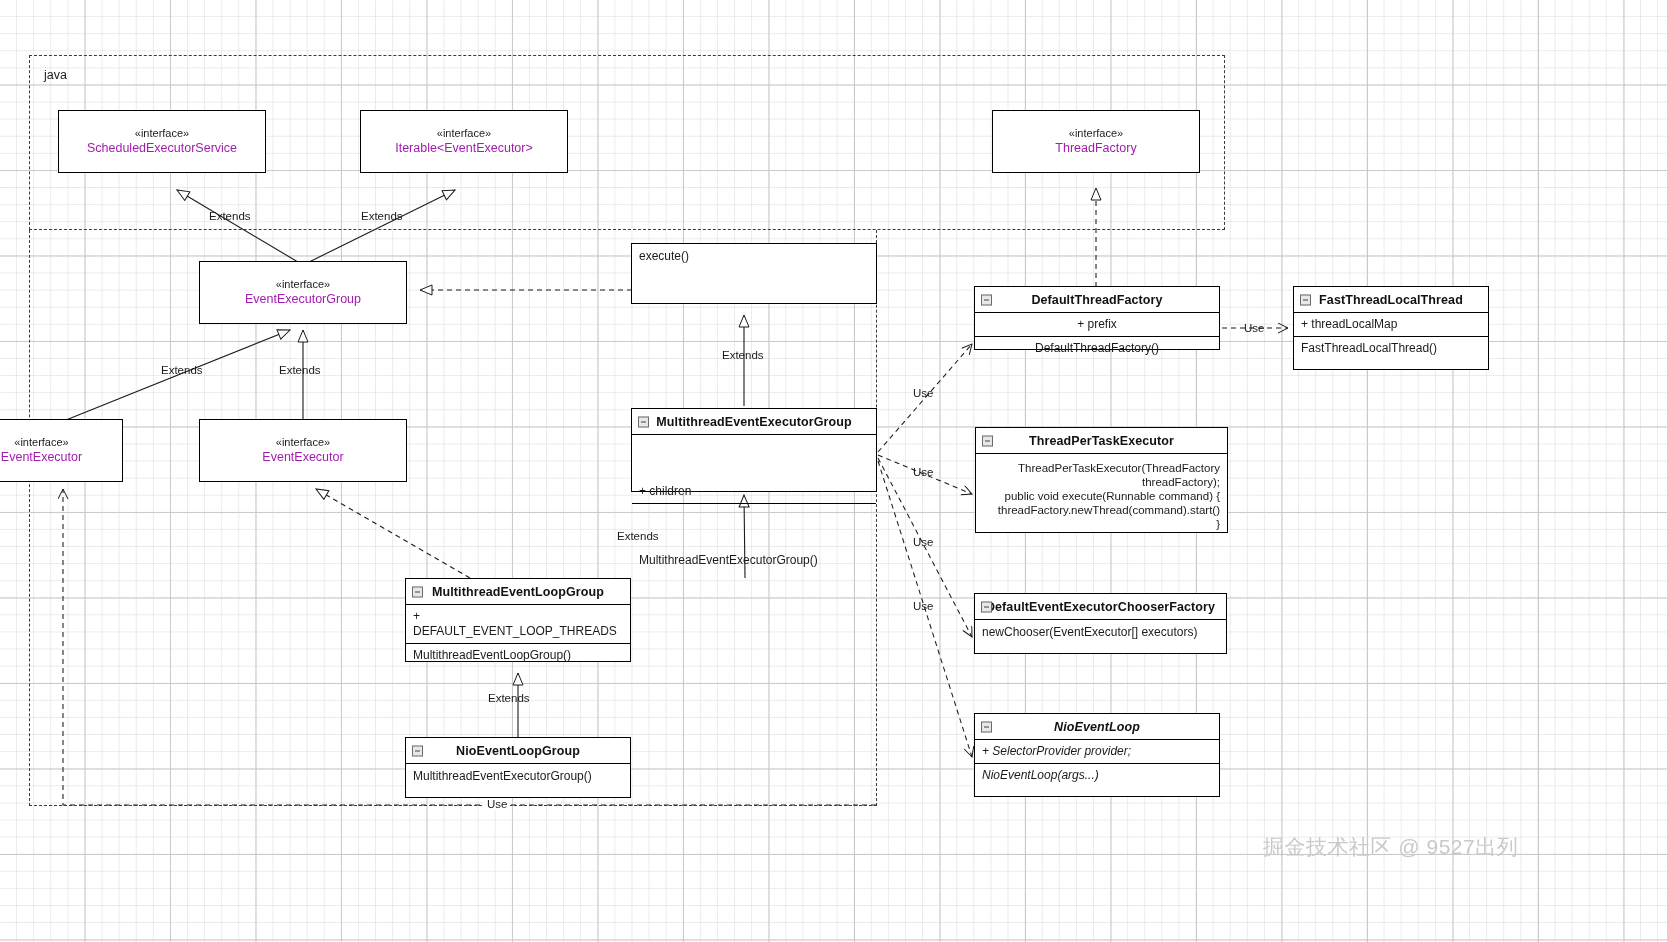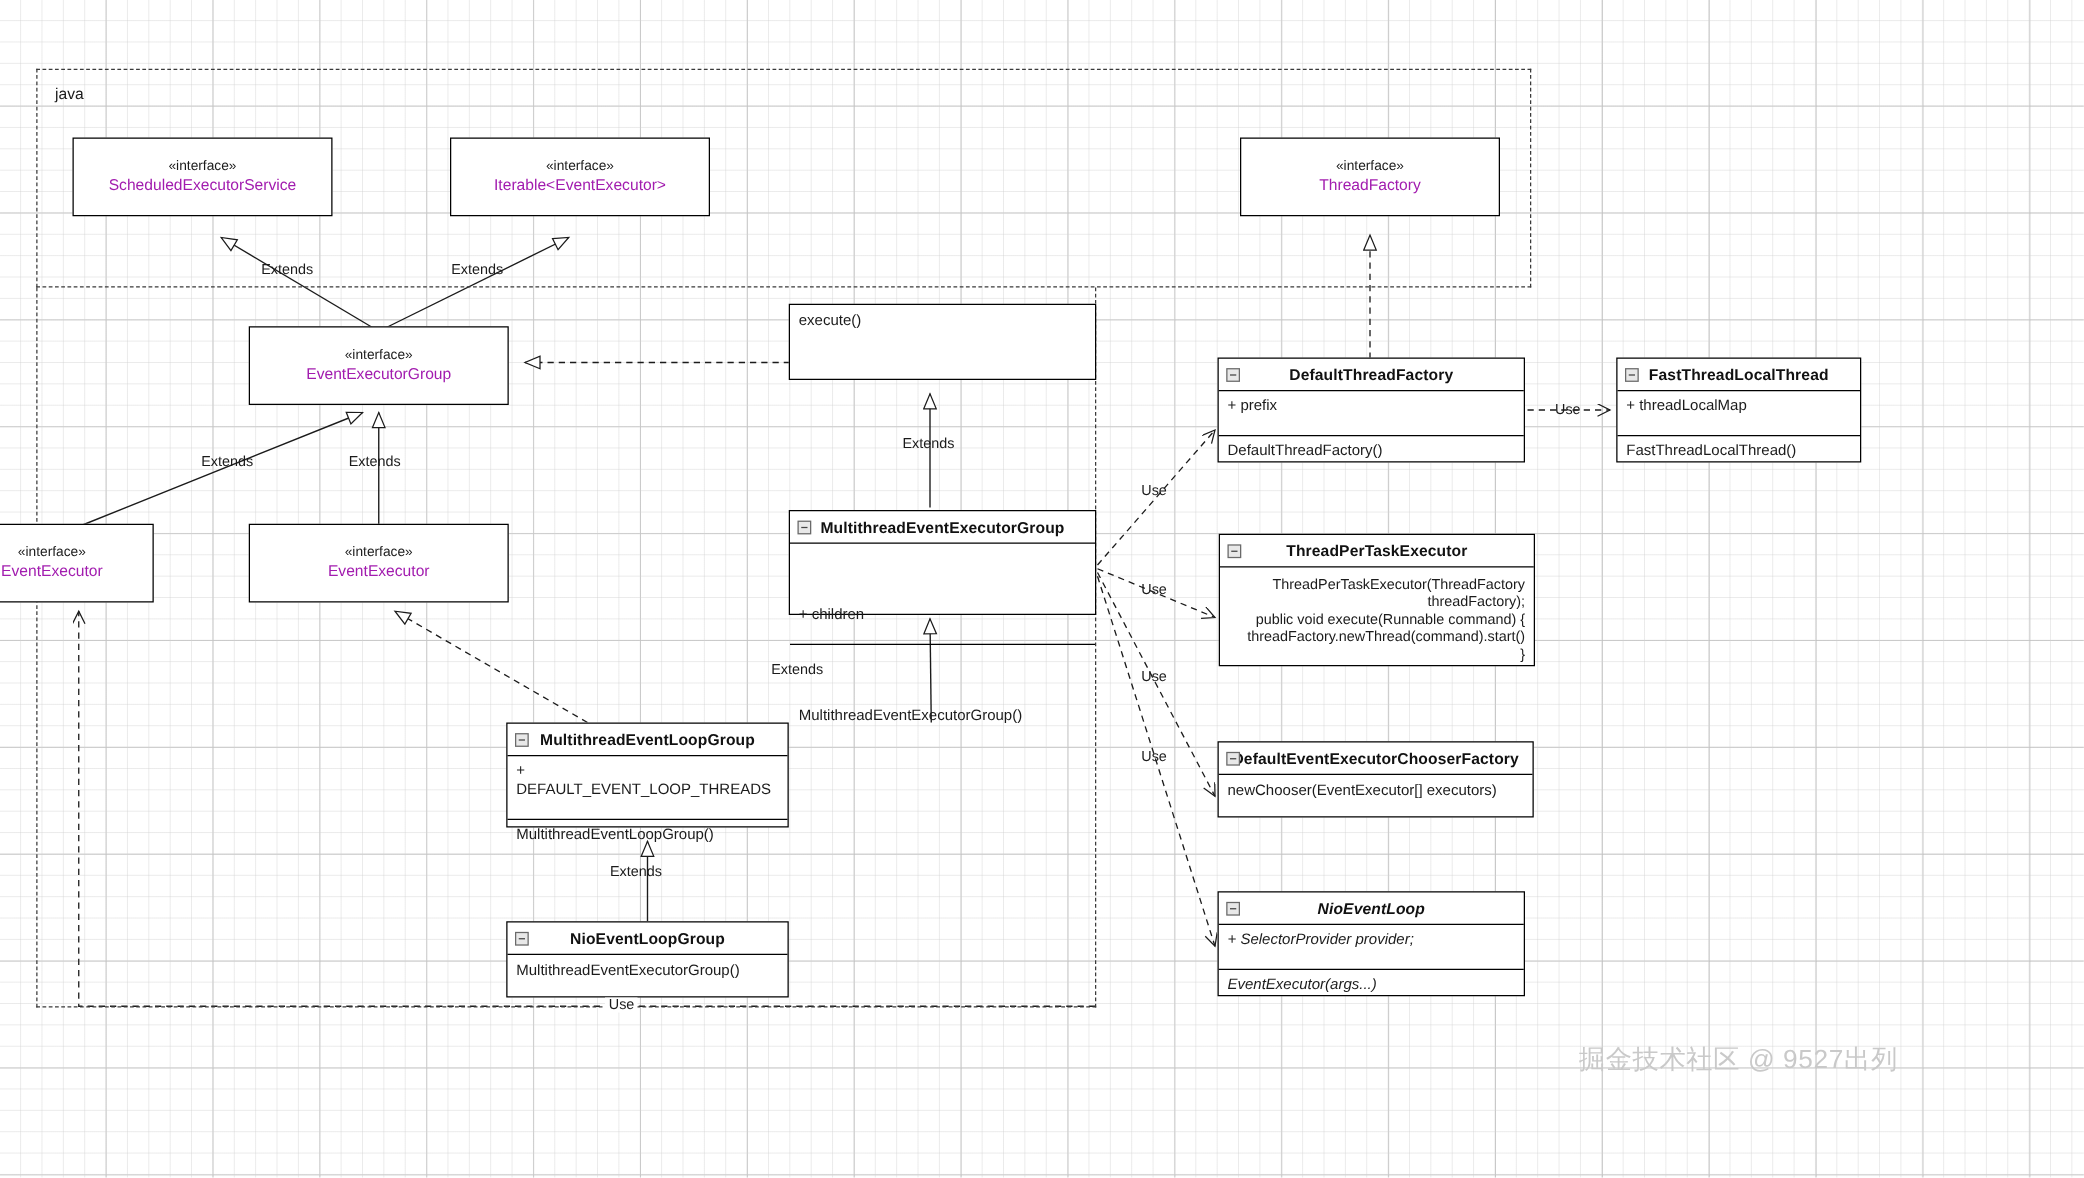--- a/index.html
+++ b/index.html
@@ -84,21 +84,21 @@
   }
   .cls-sec{
     border-bottom:1px solid #000;
     padding:5px 7px 6px 7px;
     font-size:12px;color:#1b1b1b;
     line-height:1.25;
     white-space:pre-wrap;
     flex:0 0 auto;
   }
   .cls-sec.last{border-bottom:none;}
-  .cls-sec.tight{padding-top:4px;padding-bottom:16px;}
+  .cls-sec.tight{padding-top:4px;padding-bottom:4px;}
   .cls-sec.code{font-size:11.5px;line-height:1.22;}
 
   
   .elabel{
     position:absolute;
     font-size:11.5px;color:#1b1b1b;
     background:transparent;
     white-space:nowrap;
   }
 
@@ -228,21 +228,21 @@
   </div>
 
   <div class="cls" style="left:405px;top:737px;width:226px;height:61px;">
     <div class="cls-head">
       <span class="collapse-icon"></span>
       <span class="cls-title">NioEventLoopGroup</span>
     </div>
     <div class="cls-sec last">MultithreadEventExecutorGroup()</div>
   </div>
 
-  <div class="cls" style="left:974px;top:286px;width:246px;height:84px;">
+  <div class="cls" style="left:974px;top:286px;width:246px;height:64px;text-align:center;">
     <div class="cls-head">
       <span class="collapse-icon"></span>
       <span class="cls-title">DefaultThreadFactory</span>
     </div>
     <div class="cls-sec tight">+ prefix</div>
     <div class="cls-sec last tight">DefaultThreadFactory()</div>
   </div>
 
   <div class="cls" style="left:1293px;top:286px;width:196px;height:84px;">
     <div class="cls-head">
@@ -272,21 +272,21 @@
     </div>
     <div class="cls-sec last">newChooser(EventExecutor[] executors)</div>
   </div>
 
   <div class="cls" style="left:974px;top:713px;width:246px;height:84px;font-style:italic;">
     <div class="cls-head">
       <span class="collapse-icon"></span>
       <span class="cls-title">NioEventLoop</span>
     </div>
     <div class="cls-sec tight">+ SelectorProvider provider;</div>
-    <div class="cls-sec last tight">EventExecutor(args...)</div>
+    <div class="cls-sec last tight">NioEventLoop(args...)</div>
   </div>
 
   <div class="elabel" style="left:209px;top:210px;">Extends</div>
   <div class="elabel" style="left:361px;top:210px;">Extends</div>
   <div class="elabel" style="left:161px;top:364px;">Extends</div>
   <div class="elabel" style="left:279px;top:364px;">Extends</div>
   <div class="elabel" style="left:722px;top:349px;">Extends</div>
   <div class="elabel" style="left:617px;top:530px;">Extends</div>
   <div class="elabel" style="left:488px;top:692px;">Extends</div>
 

